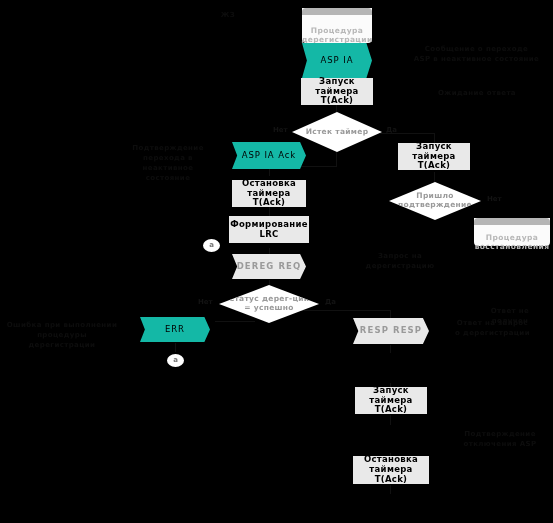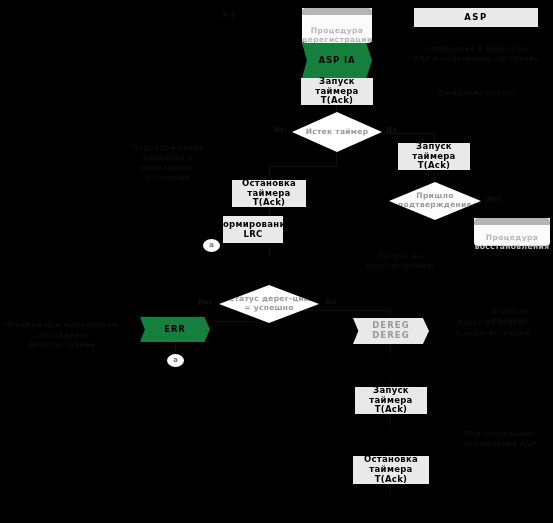--- a/index.html
+++ b/index.html
@@ -28,24 +28,24 @@
   
   .proc {
     background: #e9e9e9;
     color: #000000;
     font-size: 8.5px;
     font-weight: bold;
     letter-spacing: 0.3px;
   }
   
   .msg {
-    background: #15803d;
+    background: #14b8a6;
     color: #000000;
     font-size: 8.5px;
-    font-weight: bold;
+    font-weight: normal;
     letter-spacing: 0.9px;
     clip-path: polygon(0% 0%, 92% 0%, 100% 50%, 92% 100%, 0% 100%, 7% 50%);
   }
   
   .msg-grey {
     background: #e9e9e9;
     color: #9a9a9a;
     font-size: 8.5px;
     font-weight: bold;
     letter-spacing: 1.1px;
@@ -144,56 +144,57 @@
   <div class="line vline" style="left:390px; top:345px; height:8px;"></div>
   <div class="line vline" style="left:390px; top:383px; height:9px;"></div>
   <div class="line vline" style="left:390px; top:415px; height:10px;"></div>
   <div class="line vline" style="left:390px; top:453px; height:8px;"></div>
   <div class="line vline" style="left:390px; top:485px; height:9px;"></div>
   <div class="line vline" style="left:175px; top:343px; height:9px;"></div>
 
   <div class="node subproc" style="left:302px; top:8px; width:70px; height:35px;">Процедура
 дерегистрации</div>
 
-  <div class="node term" style="left:414px; top:8px; width:124px; height:19px;">ASP</div>
 
   <div class="node msg" style="left:302px; top:43px; width:70px; height:35px;">ASP IA</div>
 
   <div class="node proc" style="left:301px; top:78px; width:72px; height:27px;">Запуск таймера
 T(Ack)</div>
 
   <div class="node decision" style="left:292px; top:112px; width:90px; height:40px;text-align:center;">Истек таймер</div>
 
+  <div class="node msg" style="left:232px; top:142px; width:74px; height:27px;">ASP IA Ack</div>
 
   <div class="node proc" style="left:398px; top:143px; width:72px; height:27px;">Запуск таймера
 T(Ack)</div>
 
   <div class="node proc" style="left:232px; top:180px; width:74px; height:27px;">Остановка
 таймера T(Ack)</div>
 
   <div class="node decision" style="left:389px; top:182px; width:92px; height:38px;">Пришло
 подтверждение</div>
 
-  <div class="node proc" style="left:223px; top:216px; width:60px; height:27px;">Формирование
+  <div class="node proc" style="left:229px; top:216px; width:80px; height:27px;">Формирование
 LRC</div>
 
   <div class="node subproc" style="left:474px; top:218px; width:76px; height:28px;">Процедура
 восстановления</div>
 
   <div class="node connector" style="left:203px; top:239px; width:17px; height:13px;">а</div>
 
+  <div class="node msg-grey" style="left:232px; top:254px; width:74px; height:25px;">DEREG REQ</div>
 
   <div class="node decision" style="left:219px; top:285px; width:100px; height:38px;">Статус дерег-ции
 = успешно</div>
 
   <div class="node msg" style="left:140px; top:317px; width:70px; height:25px;">ERR</div>
 
   <div class="node connector" style="left:167px; top:354px; width:17px; height:13px;">а</div>
 
-  <div class="node msg-grey" style="left:353px; top:318px; width:76px; height:26px;">DEREG DEREG</div>
+  <div class="node msg-grey" style="left:353px; top:318px; width:76px; height:26px;">RESP RESP</div>
 
 
   <div class="node proc" style="left:355px; top:387px; width:72px; height:27px;">Запуск таймера
 T(Ack)</div>
 
 
   <div class="node proc" style="left:353px; top:456px; width:76px; height:28px;">Остановка
 таймера T(Ack)</div>
 
 

